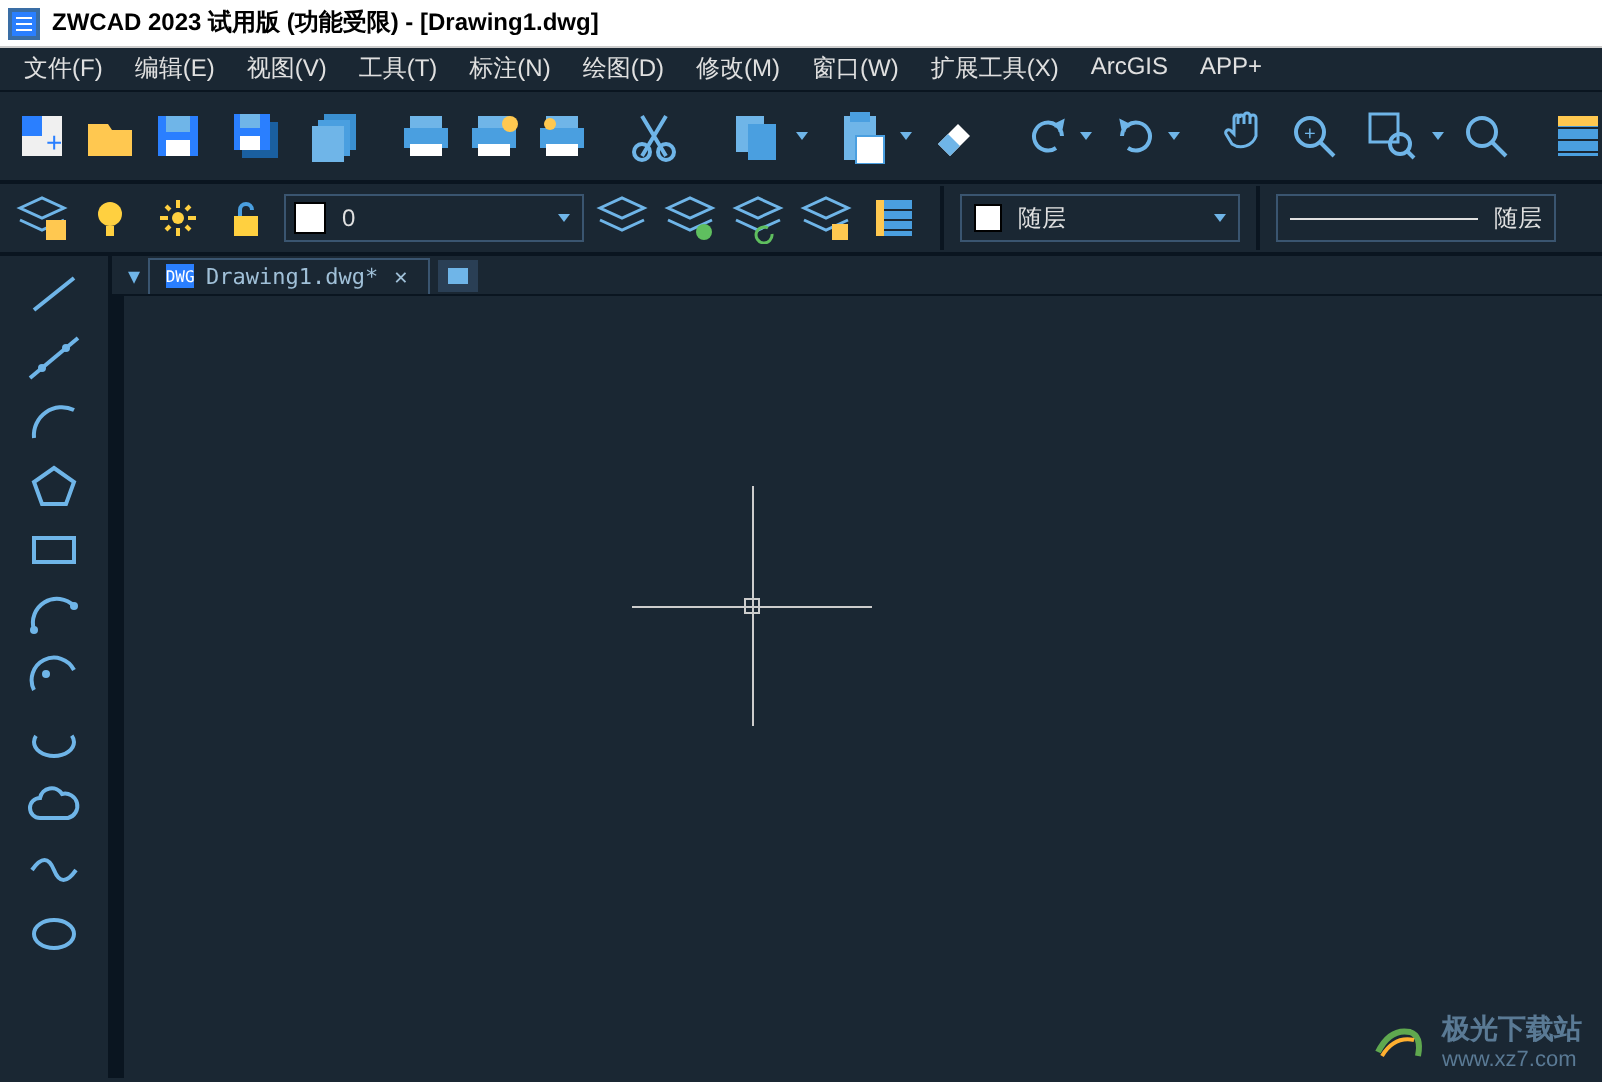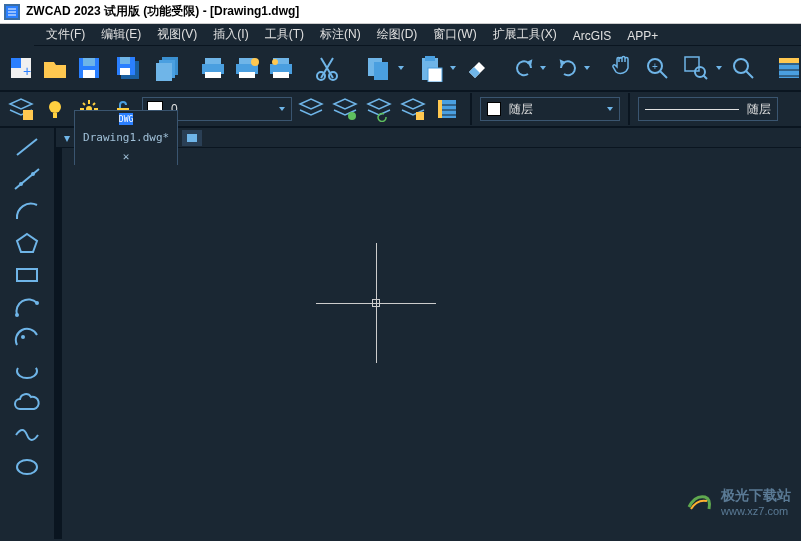--- a/index.html
+++ b/index.html
@@ -26,24 +26,23 @@
       width: 16px; height: 16px;
       background: #3a6ea5;
       margin-right: 6px;
       display: flex; align-items: center; justify-content: center;
       color: #fff; font-size: 10px;
     }
     .menu-bar {
       height: 22px;
       background: #1a2733;
       display: flex;
-      align-items: flex-end;
+      align-items: flex-start;
       padding: 0 4px;
       border-bottom: 1px solid #0a1520;
-      margin-left: 34px;
     }
     .menu-item {
       color: #e0e0e0;
       padding: 2px 8px;
       cursor: pointer;
       font-size: 12px;
     }
     .toolbar-row {
       background: #1a2733;
       border-bottom: 2px solid #0a1520;
@@ -172,21 +171,20 @@
       color: #a0c0d8;
       padding: 2px 8px;
       font-family: monospace;
       font-size: 11px;
       display: flex;
       align-items: center;
       gap: 6px;
       border-top: 1px solid #3a5570;
       border-left: 1px solid #3a5570;
       border-right: 1px solid #3a5570;
-      flex-direction: column;
     }
     .doc-tab-icon {
       width: 14px; height: 12px;
       background: #2a7fff;
       font-size: 8px;
       color: #fff;
       display: flex;
       align-items: center;
       justify-content: center;
     }
@@ -231,21 +229,21 @@
       position: absolute;
       width: 8px;
       height: 8px;
       border: 1px solid #ccc;
       left: -4px;
       top: -4px;
     }
     .watermark {
       position: absolute;
       right: 10px;
-      bottom: 22px;
+      bottom: 3px;
       display: flex;
       align-items: center;
       gap: 6px;
       color: #5a7a95;
       font-size: 14px;
       pointer-events: none;
     }
     .watermark-logo {
       width: 30px; height: 30px;
     }
@@ -274,24 +272,24 @@
         <path d="M2 3h8 M2 6h8 M2 9h8" stroke="#fff" stroke-width="1"></path>
       </svg>
   </div>
   <span>ZWCAD 2023 试用版 (功能受限) - [Drawing1.dwg]</span>
 </div>
 
 <div class="menu-bar">
   <span class="menu-item">文件(F)</span>
   <span class="menu-item">编辑(E)</span>
   <span class="menu-item">视图(V)</span>
-  <span class="menu-item">插入(I)</span>
   <span class="menu-item">工具(T)</span>
   <span class="menu-item">标注(N)</span>
   <span class="menu-item">绘图(D)</span>
+  <span class="menu-item">修改(M)</span>
   <span class="menu-item">窗口(W)</span>
   <span class="menu-item">扩展工具(X)</span>
   <span class="menu-item">ArcGIS</span>
   <span class="menu-item">APP+</span>
 </div>
 
 <div class="toolbar-row">
   <div class="toolbar-btn">
     <svg width="28" height="28" viewBox="0 0 28 28">
         <rect x="4" y="4" width="20" height="20" fill="#f0f0f0"></rect>

